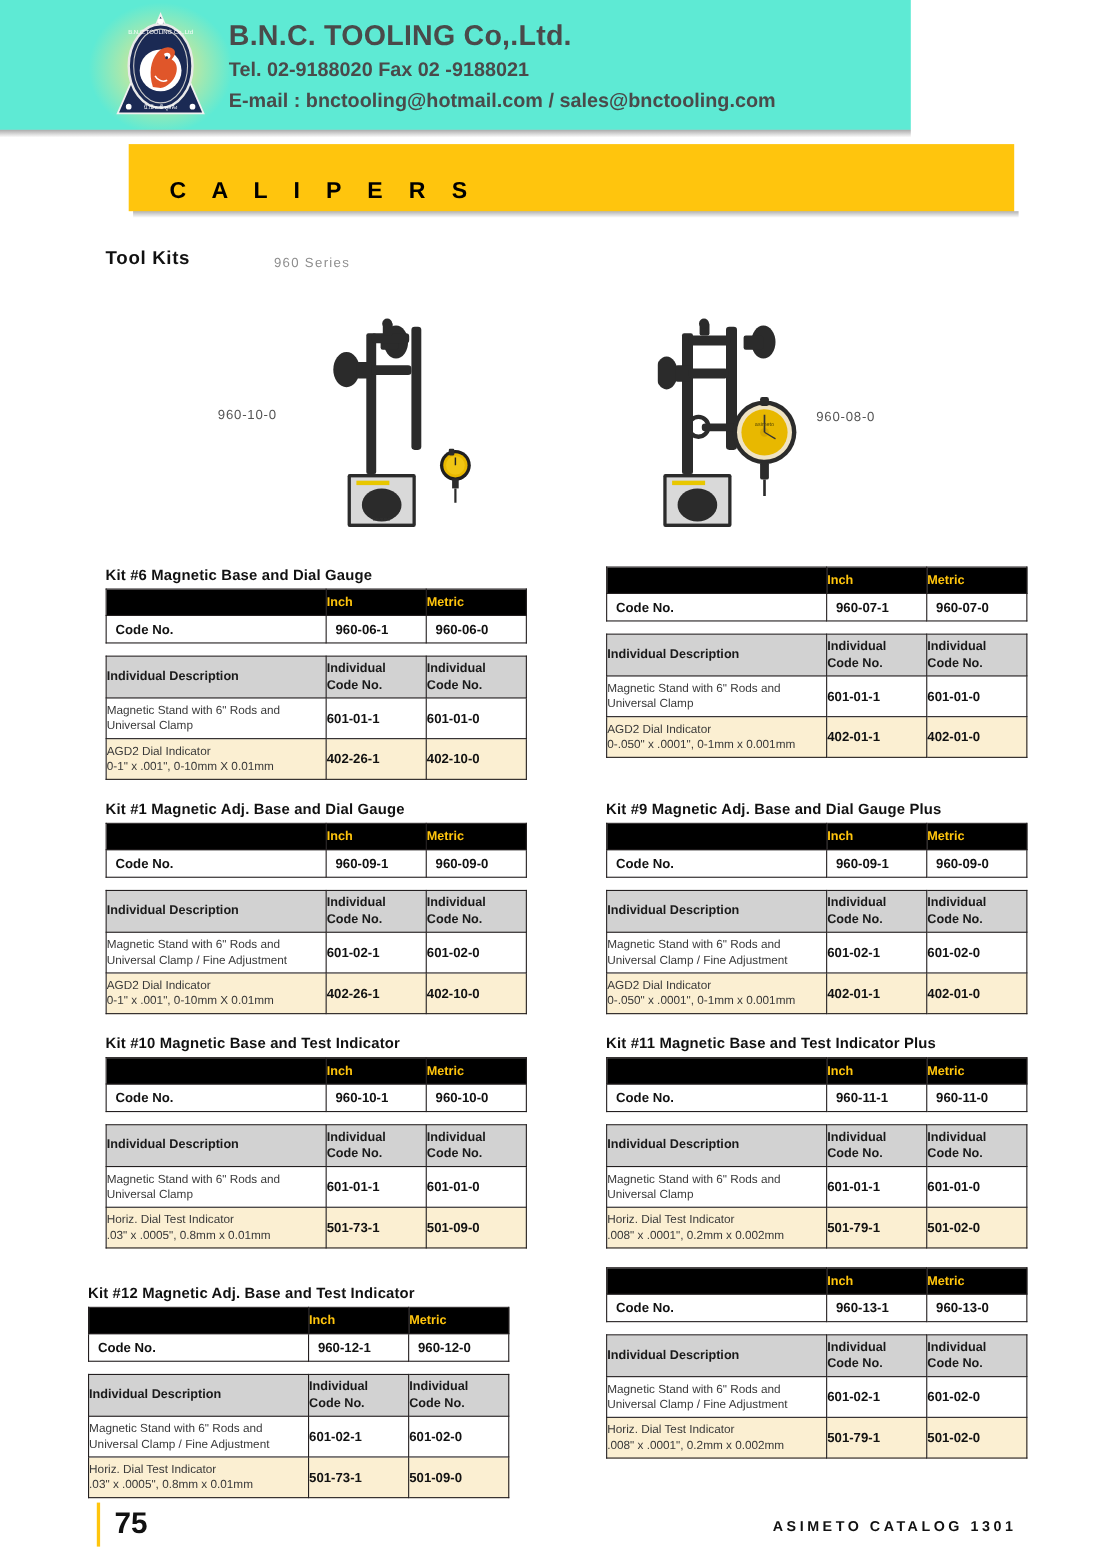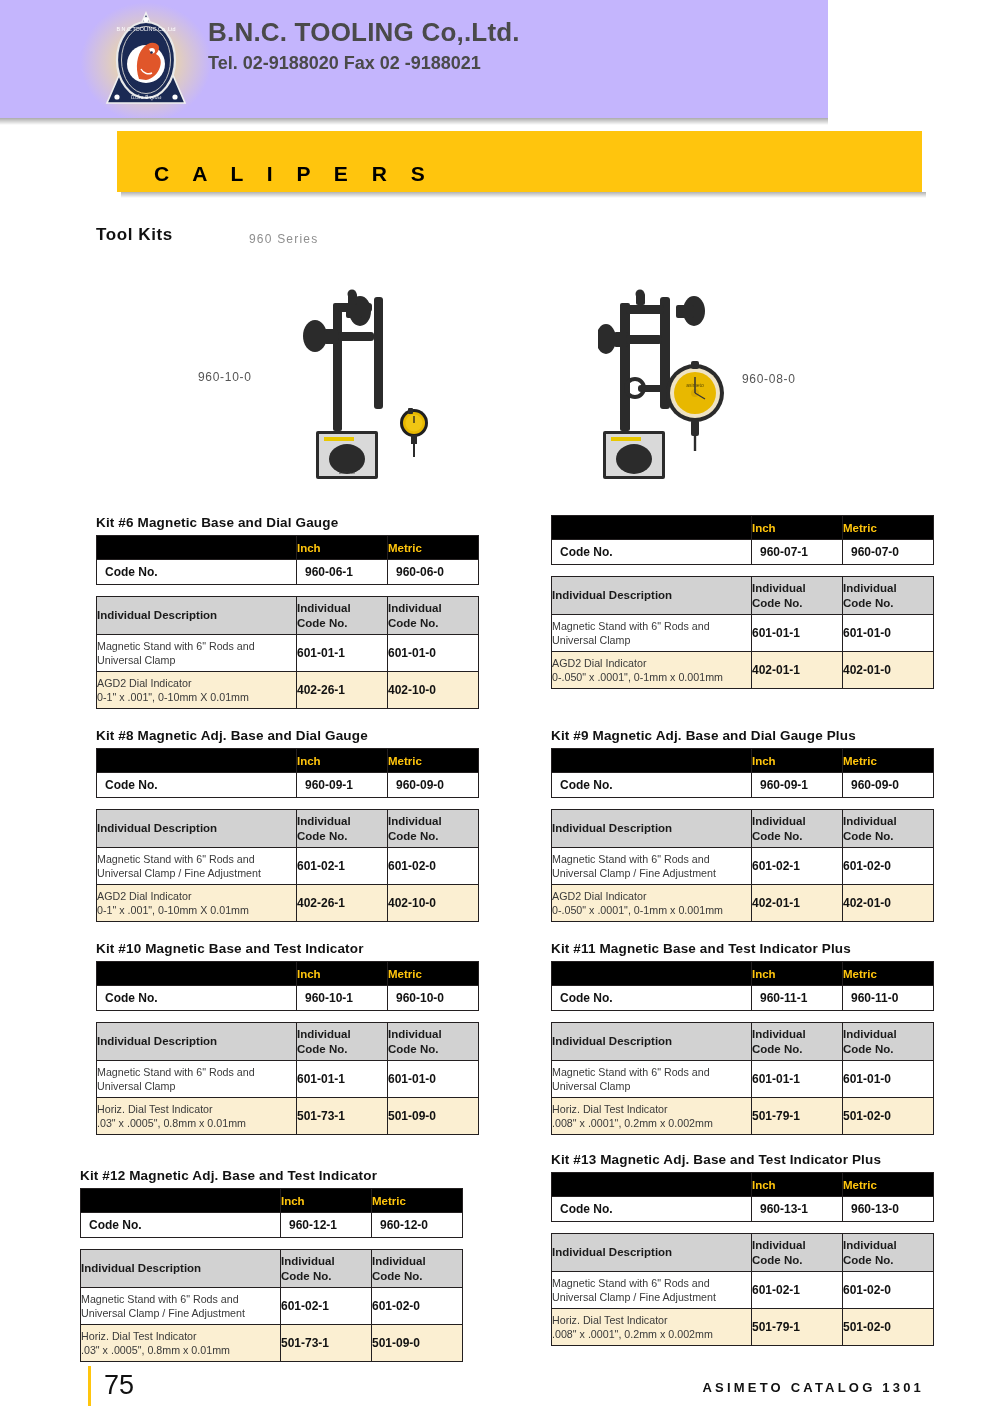--- a/index.html
+++ b/index.html
@@ -8,21 +8,21 @@
     background: #ffffff;
     font-family: "Liberation Sans", sans-serif;
     overflow: hidden;
   }
   .page { position: relative; width: 1000px; height: 1415px; background:#fff; }
 
   
   .company-banner {
     position: absolute; left: 0; top: 0;
     width: 828px; height: 118px;
-    background: #c4b5fd;
+    background: #5eead4;
     display: flex; align-items: center;
   }
   .banner-shadow {
     position: absolute; left: 0; top: 118px;
     width: 828px; height: 7px;
     background: linear-gradient(to bottom, rgba(0,0,0,0.33), rgba(0,0,0,0));
   }
   .logo-wrap {
     position: absolute; left: 92px; top: 8px;
     width: 108px; height: 104px;
@@ -128,21 +128,21 @@
     font-size: 12px; font-weight: bold; color: #111; padding-left: 8px;
   }
 
   
   .footer-rule {
     position: absolute; left: 88px; top: 1366px;
     width: 3px; height: 40px; background: #FFC50D;
   }
   .footer-page {
     position: absolute; left: 104px; top: 1370px;
-    font-size: 27px; font-weight: normal; color: #111;
+    font-size: 27px; font-weight: bold; color: #111;
   }
   .footer-catalog {
     position: absolute; right: 76px; top: 1380px;
     font-size: 13px; font-weight: bold; color: #111; letter-spacing: 3.2px;
   }
 </style>
 </head>
 <body>
 
 <div class="page">
@@ -164,20 +164,21 @@
         <circle cx="12" cy="86" r="2.6" fill="#ffffff"></circle>
         <circle cx="70" cy="86" r="2.6" fill="#ffffff"></circle>
         <path d="M41 14 A26 35 0 0 1 67 49" fill="none" stroke="none"></path>
         <text x="41" y="20" font-size="5.4" fill="#ffffff" text-anchor="middle" font-family="Liberation Sans, sans-serif">B.N.C.TOOLING Co.,Ltd</text>
         <text x="41" y="88" font-size="5" fill="#ffffff" text-anchor="middle" font-family="Liberation Sans, sans-serif">บี.เอ็น.ซี ทูลลิ่ง</text>
       </svg>
     </div>
     <div class="company-text">
       <div class="company-name">B.N.C. TOOLING  Co,.Ltd.</div>
       <div class="company-line">Tel. 02-9188020   Fax 02 -9188021</div>
+      <div class="company-line">E-mail : bnctooling@hotmail.com / sales@bnctooling.com</div>
     </div>
   </div>
   <div class="banner-shadow"></div>
 
   <div class="section-bar">
     
   </div>
   <div class="section-bar-shadow"></div>
   <div class="section-title">C A L I P E R S</div>
 
@@ -336,21 +337,21 @@
             </tr>
             <tr class="item-row hl">
               <td class="item-desc"><span>AGD2 Dial Indicator</span><br><span>0-.050" x .0001", 0-1mm x 0.001mm</span></td>
               <td class="item-code">402-01-1</td>
               <td class="item-code">402-01-0</td>
             </tr>
           </tbody>
         </table>
       </div>
       <div class="kit-block" style="left: 96px; top: 728px;">
-        <div class="kit-title">Kit #8 Magnetic Adj. Base and Dial Gauge</div>
+        <div class="kit-title">Kit #1 Magnetic Adj. Base and Dial Gauge</div>
         <table class="kit-table">
           <colgroup>
             <col class="col-desc">
             <col class="col-in">
             <col class="col-met">
           </colgroup>
           <tbody>
             <tr class="hdr-row">
               <td></td>
               <td class="hdr-label">Inch</td>
@@ -571,21 +572,20 @@
             </tr>
             <tr class="item-row hl">
               <td class="item-desc"><span>Horiz. Dial Test Indicator</span><br><span>.03" x .0005", 0.8mm x 0.01mm</span></td>
               <td class="item-code">501-73-1</td>
               <td class="item-code">501-09-0</td>
             </tr>
           </tbody>
         </table>
       </div>
       <div class="kit-block" style="left: 551px; top: 1152px;">
-        <div class="kit-title">Kit #13 Magnetic Adj. Base and Test Indicator Plus</div>
         <table class="kit-table">
           <colgroup>
             <col class="col-desc">
             <col class="col-in">
             <col class="col-met">
           </colgroup>
           <tbody>
             <tr class="hdr-row">
               <td></td>
               <td class="hdr-label">Inch</td>

